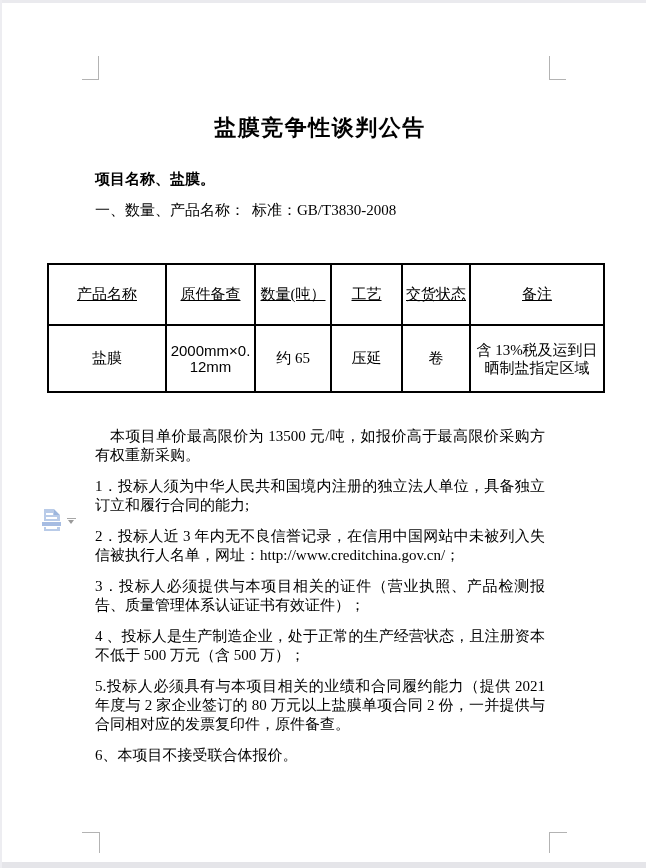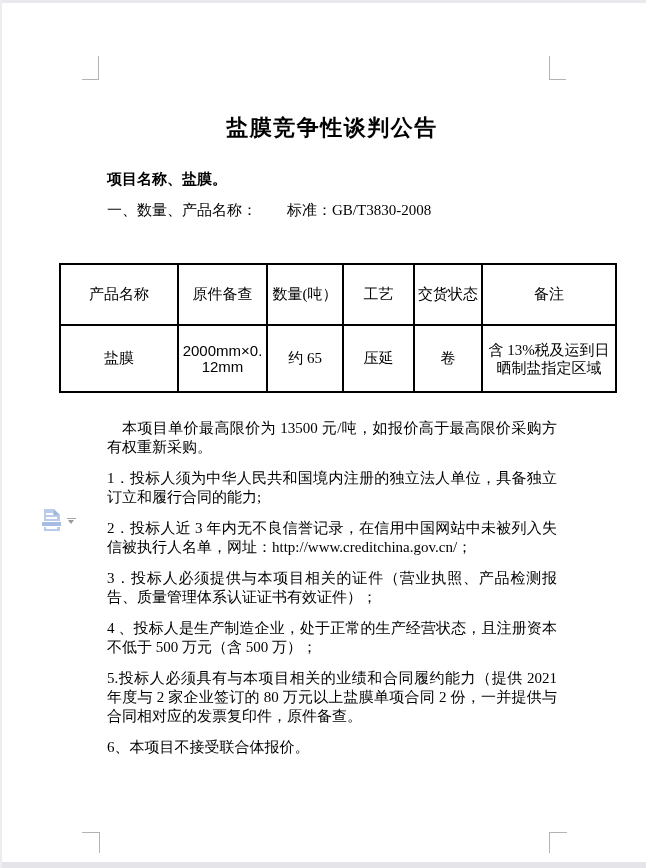--- a/index.html
+++ b/index.html
@@ -32,36 +32,36 @@
   .doc-icon .l1{top:4px;width:7px;}
   .doc-icon .l2{top:8px;width:11px;}
   .doc-icon .l3{top:18px;width:11px;}
   .doc-icon .band{position:absolute;left:-2px;top:12px;width:19px;height:4px;background:#a6bce2;border-top:1px solid #ffffff;border-bottom:1px solid #ffffff;}
   .tri-marker{position:absolute;left:24px;top:10px;width:9px;height:6px;}
   .tri-marker .bar{position:absolute;left:0;top:0;width:9px;height:1px;background:#a6a6a6;}
   .tri-marker .tri{position:absolute;left:1px;top:2px;width:0;height:0;
     border-left:3.5px solid transparent;border-right:3.5px solid transparent;border-top:4px solid #9a9a9a;}
 
   
-  .text-area{position:absolute;left:107px;top:79px;width:450px;}
+  .text-area{position:absolute;left:95px;top:79px;width:450px;}
   h1.doc-title{margin:34px 0 0 0;font-size:22px;line-height:30px;font-weight:bold;
     text-align:center;letter-spacing:1.5px;}
   p{margin:12px 0 0 0;font-size:15px;line-height:19px;text-align:justify;}
   p.intro-1{margin-top:27px;font-weight:bold;}
-  p.first-indent{margin-top:26px;text-indent:15px;}
-  .std-gap{display:inline-block;margin-left:30px;}
+  p.first-indent{margin-top:34px;text-indent:15px;}
+  .std-gap{display:inline-block;margin-left:7px;}
 
   
   .table-wrap{margin:43px 0 0 -48px;width:556px;}
   table.product{border-collapse:collapse;table-layout:fixed;width:556px;}
   table.product th,table.product td{
     border:2px solid #000;text-align:center;vertical-align:middle;
     font-weight:normal;font-size:15px;padding:0 1px;overflow:hidden;
   }
-  table.product th{height:59px;}
+  table.product th{height:59px;text-decoration:underline;}
   table.product td{height:65px;}
   col.c1{width:118px;}col.c2{width:89px;}col.c3{width:76px;}
   col.c4{width:71px;}col.c5{width:68px;}col.c6{width:134px;}
   td.spec{font-family:"Liberation Sans","DejaVu Sans",sans-serif;font-weight:bold;
     font-size:13px;line-height:16px;word-break:break-all;}
   td.remark{font-size:14px;line-height:18px;}
 </style>
 </head>
 <body>
 

